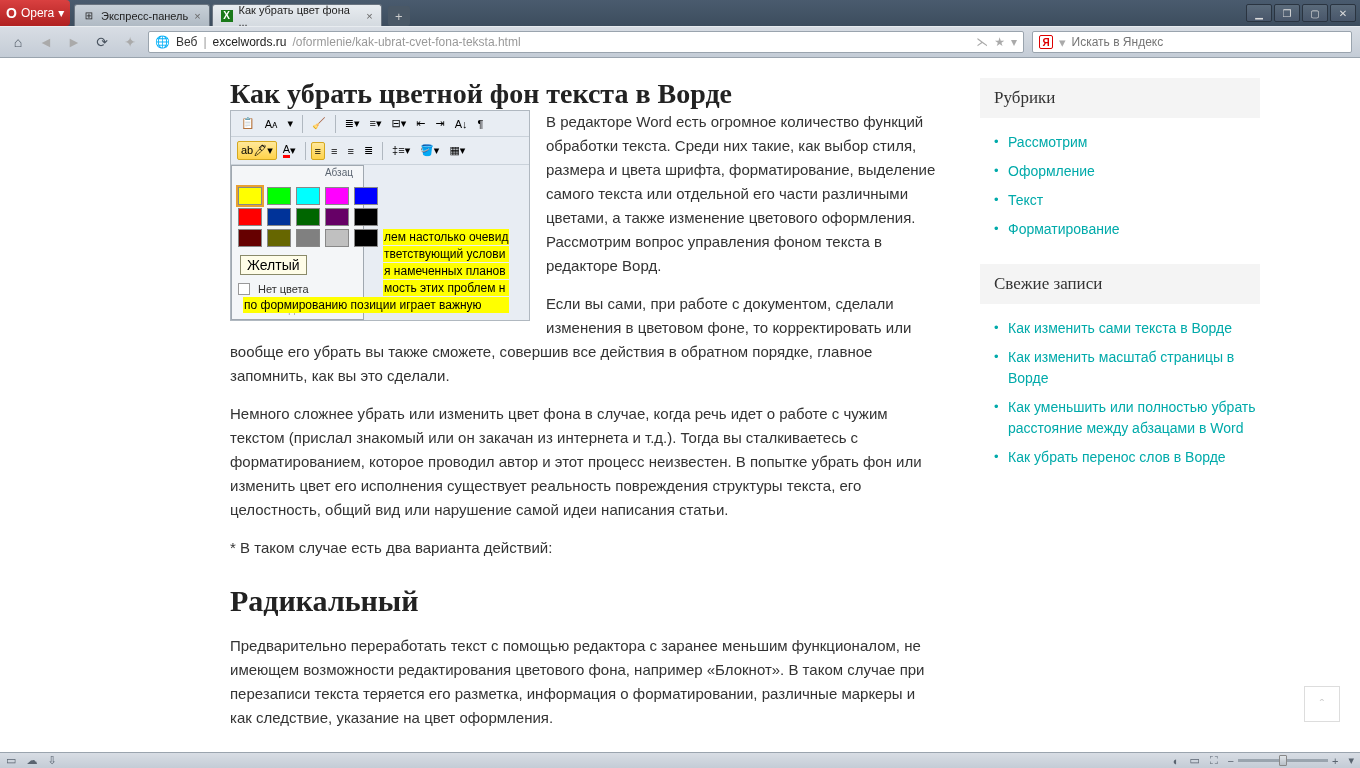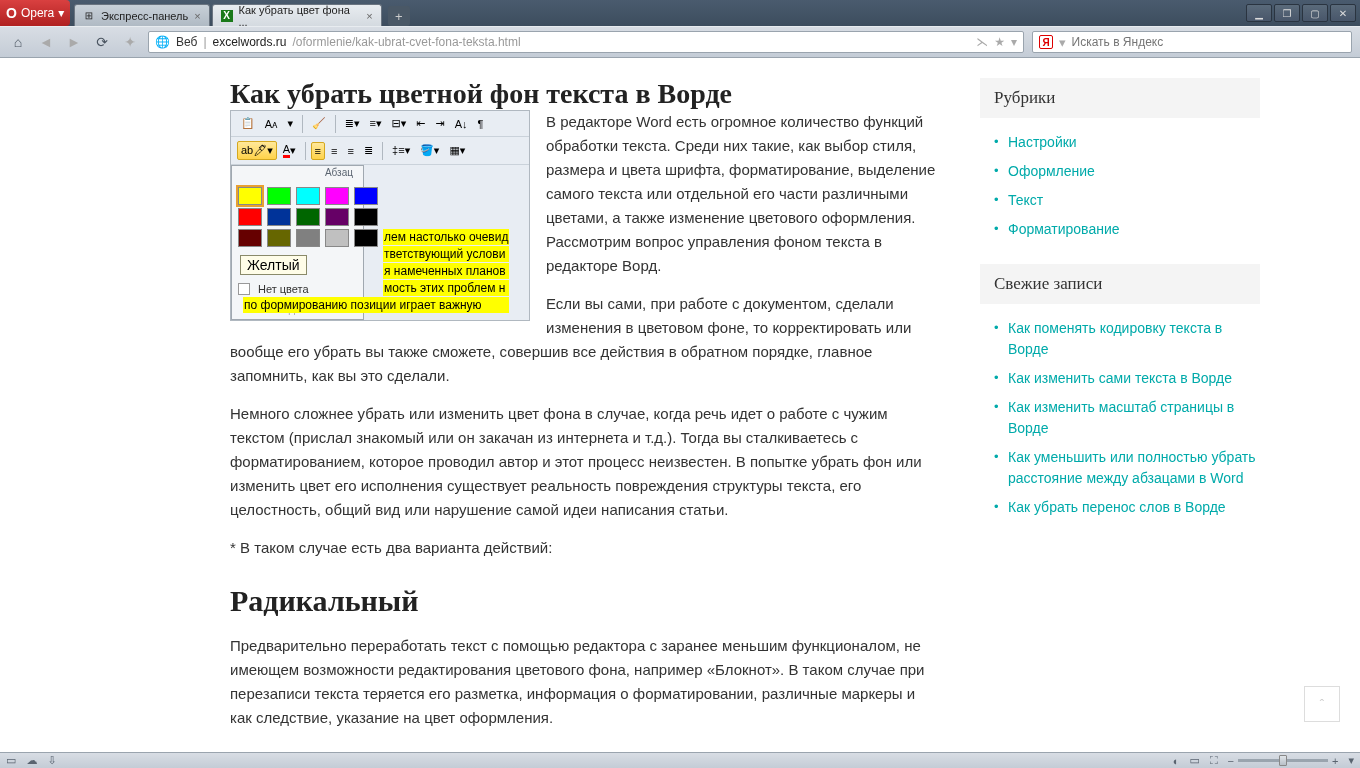--- a/index.html
+++ b/index.html
@@ -204,30 +204,29 @@
       <p>* В таком случае есть два варианта действий:</p>
       <h2>Радикальный</h2>
       <p>Предварительно переработать текст с помощью редактора с заранее меньшим функционалом, не имеющем возможности редактирования цветового фона, например «Блокнот». В таком случае при перезаписи текста теряется его разметка, информация о форматировании, различные маркеры и как следствие, указание на цвет оформления.</p>
 
     </div>
 
     <div class="sidebar">
       <div class="side-block">
         <h3>Рубрики</h3>
         <ul>
-          <li><a href="#">Настройки</a></li>
+          <li><a href="#">Рассмотрим</a></li>
           <li><a href="#">Оформление</a></li>
           <li><a href="#">Текст</a></li>
           <li><a href="#">Форматирование</a></li>
         </ul>
       </div>
       <div class="side-block">
         <h3>Свежие записи</h3>
         <ul>
-          <li><a href="#">Как поменять кодировку текста в Ворде</a></li>
           <li><a href="#">Как изменить сами текста в Ворде</a></li>
           <li><a href="#">Как изменить масштаб страницы в Ворде</a></li>
           <li><a href="#">Как уменьшить или полностью убрать расстояние между абзацами в Word</a></li>
           <li><a href="#">Как убрать перенос слов в Ворде</a></li>
         </ul>
       </div>
     </div>
   </div>
   <div class="scroll-top">ˆ</div>
 </div>

